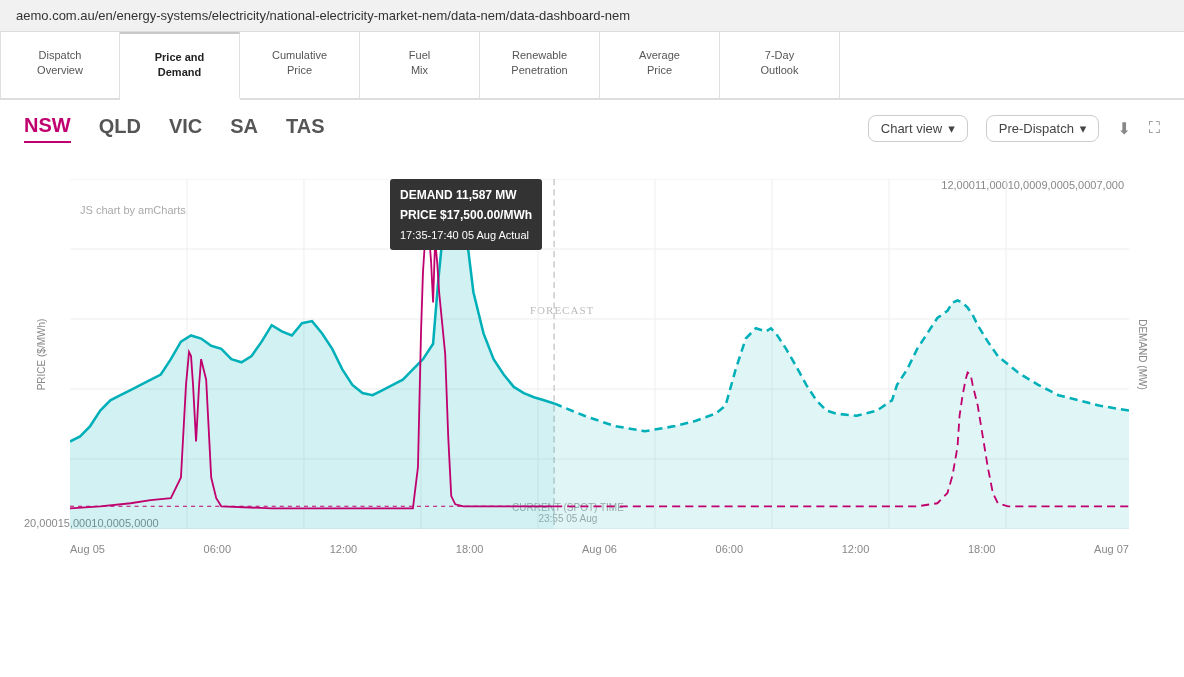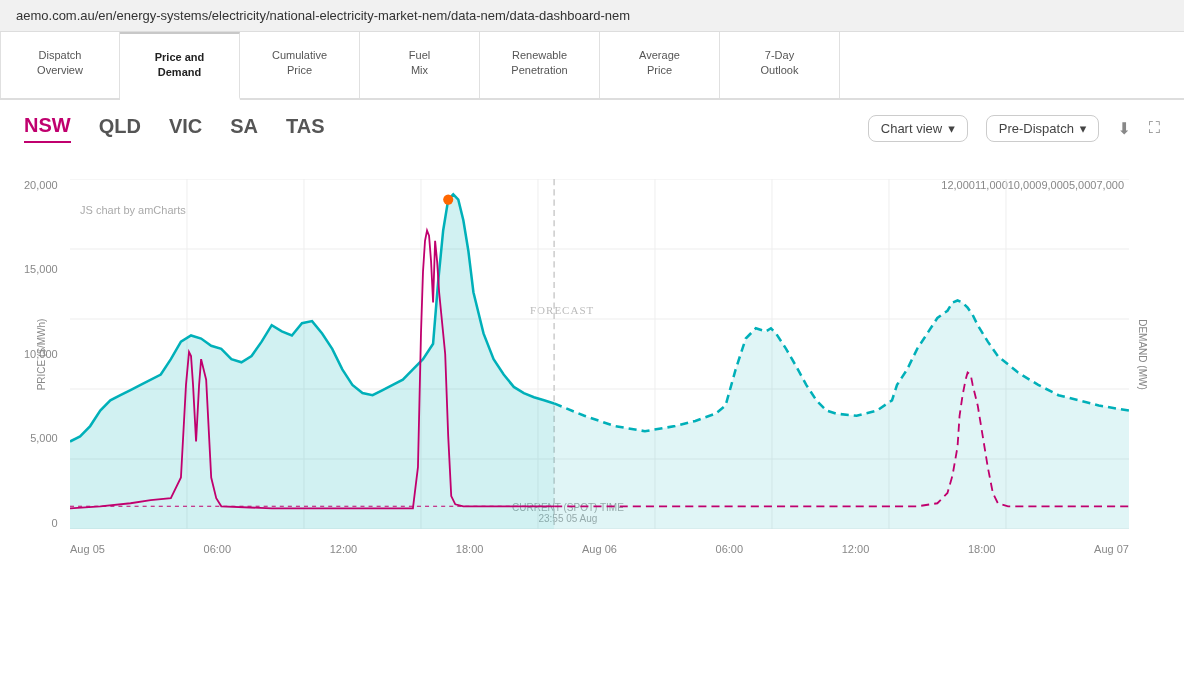--- a/index.html
+++ b/index.html
@@ -126,21 +126,21 @@
       text-align: center;
       white-space: nowrap;
     }
 
     .y-axis-left {
       position: absolute;
       left: 24px;
       top: 30px;
       bottom: 50px;
       display: flex;
-      flex-direction: column;
+      flex-direction: row;
       justify-content: space-between;
       align-items: flex-end;
       font-size: 11px;
       color: #888;
     }
     .y-axis-right {
       position: absolute;
       right: 60px;
       top: 30px;
       bottom: 50px;
@@ -206,20 +206,25 @@
       <span>Pre-Dispatch</span>
       <span>▾</span>
     </div>
     <span class="chart-control-icon">⬇</span>
     <span class="chart-control-icon">⛶</span>
   </div>
 </div>
 
 <div class="chart-area">
 
+  <div class="tooltip-box">
+    <div class="tooltip-demand">DEMAND 11,587 MW</div>
+    <div class="tooltip-price">PRICE $17,500.00/MWh</div>
+    <div class="tooltip-time">17:35-17:40 05 Aug Actual</div>
+  </div>
 
   <div class="chart-label-watermark">JS chart by amCharts</div>
 
   <div class="forecast-label">FORECAST</div>
 
   <div class="current-time-label">CURRENT (SPOT) TIME<br>23:55 05 Aug</div>
 
   <div class="y-axis-left">
     <span>20,000</span>
     <span>15,000</span>

